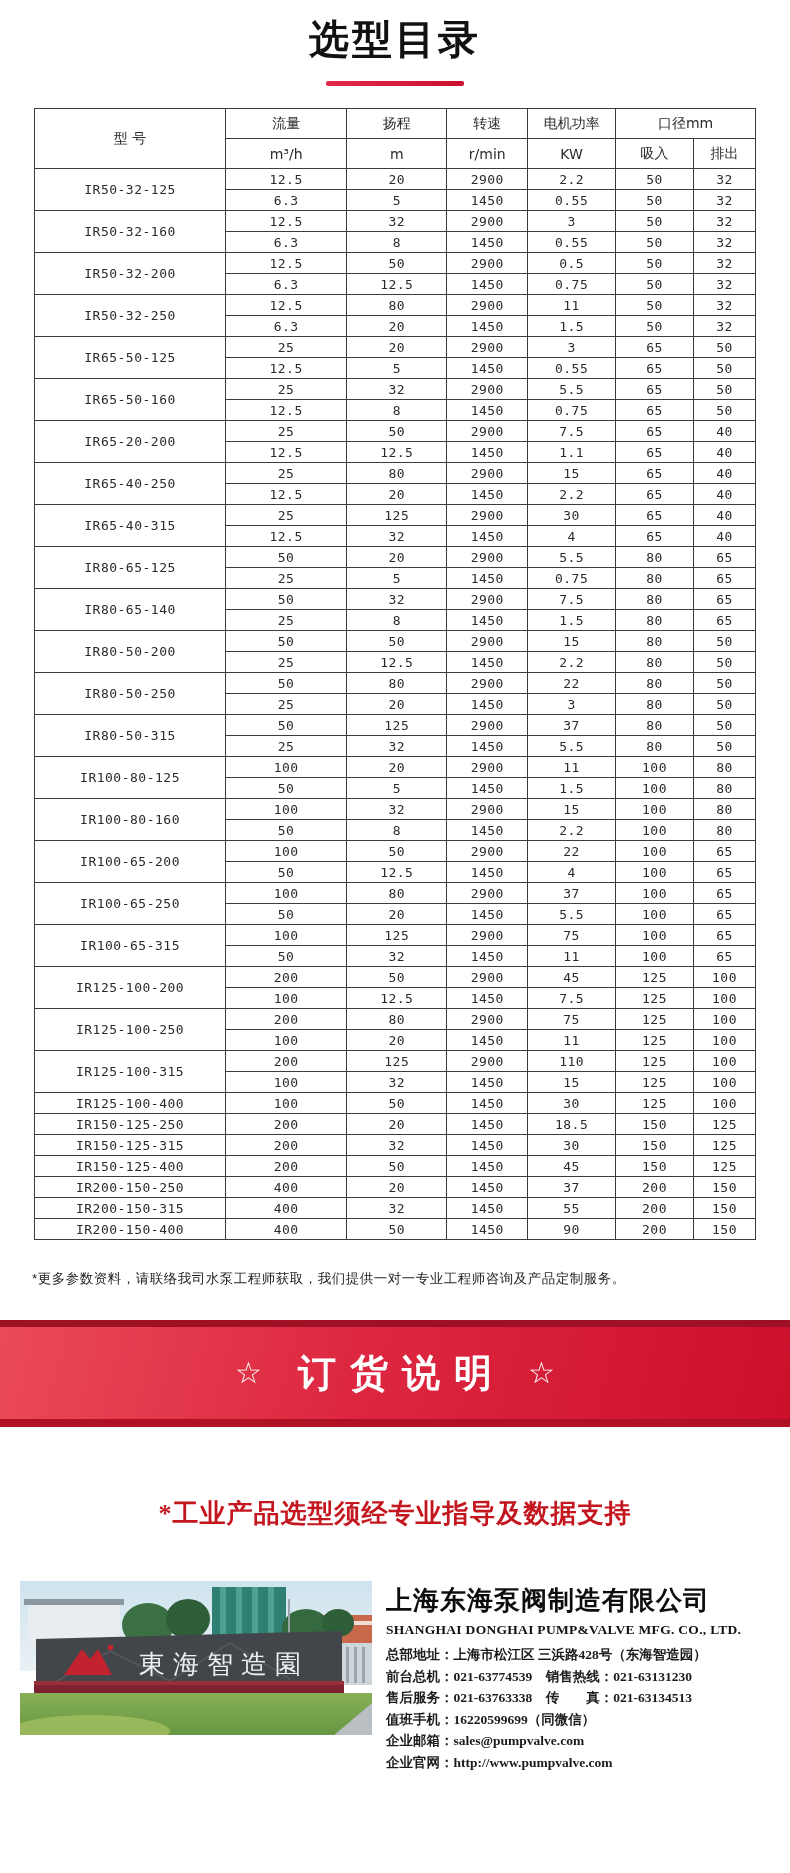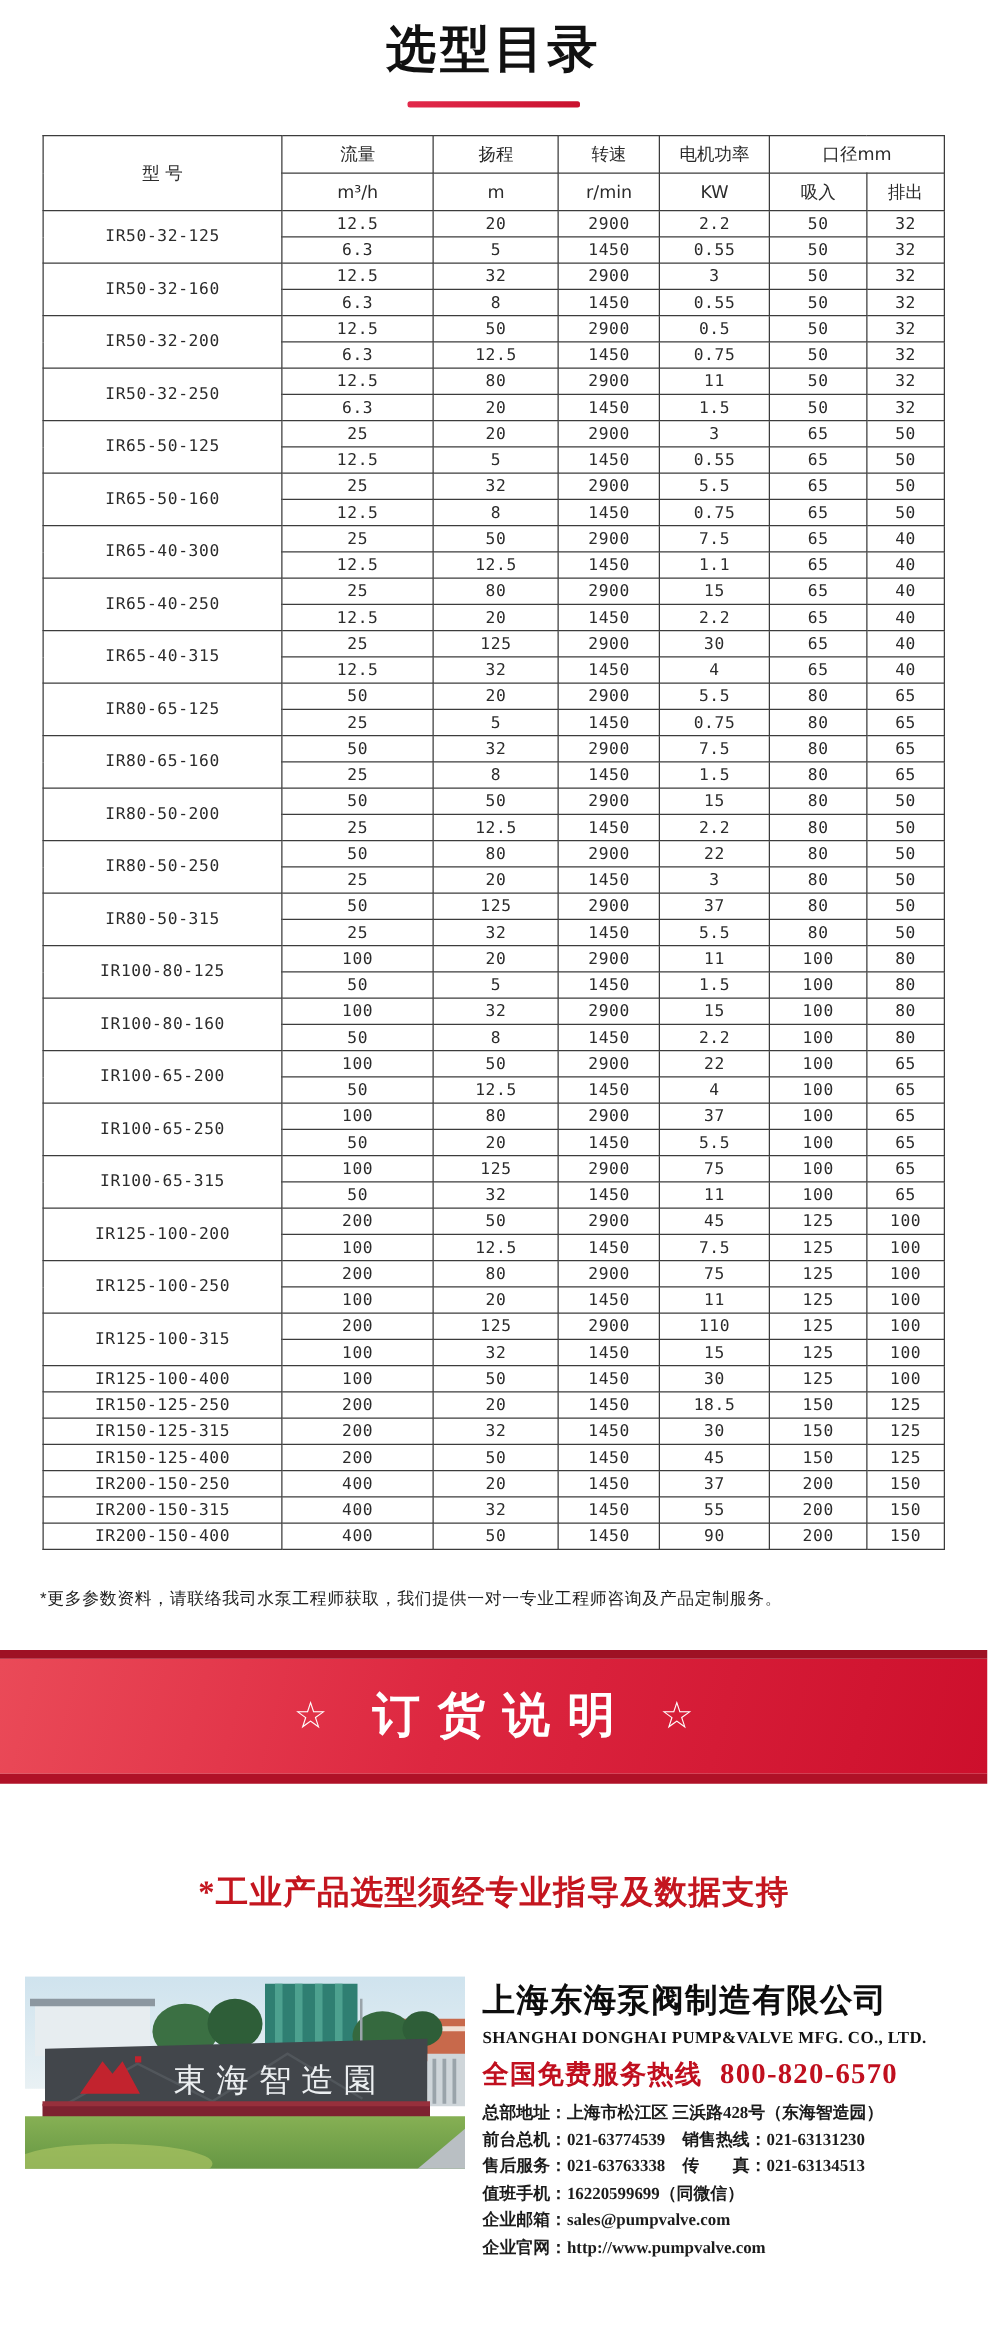--- a/index.html
+++ b/index.html
@@ -288,21 +288,21 @@
         </tr>
         <tr>
           <td>12.5</td>
           <td>8</td>
           <td>1450</td>
           <td>0.75</td>
           <td>65</td>
           <td>50</td>
         </tr>
         <tr>
-          <td rowspan="2" class="model-cell">IR65-40-300</td>
+          <td rowspan="2" class="model-cell">IR65-20-200</td>
           <td>25</td>
           <td>50</td>
           <td>2900</td>
           <td>7.5</td>
           <td>65</td>
           <td>40</td>
         </tr>
         <tr>
           <td>12.5</td>
           <td>12.5</td>
@@ -356,21 +356,21 @@
         </tr>
         <tr>
           <td>25</td>
           <td>5</td>
           <td>1450</td>
           <td>0.75</td>
           <td>80</td>
           <td>65</td>
         </tr>
         <tr>
-          <td rowspan="2" class="model-cell">IR80-65-160</td>
+          <td rowspan="2" class="model-cell">IR80-65-140</td>
           <td>50</td>
           <td>32</td>
           <td>2900</td>
           <td>7.5</td>
           <td>80</td>
           <td>65</td>
         </tr>
         <tr>
           <td>25</td>
           <td>8</td>
@@ -686,24 +686,20 @@
         <rect x="14" y="100" width="310" height="4" fill="#97303c"></rect>
         <rect x="0" y="112" width="352" height="54" fill="url(#lawn)"></rect>
         <ellipse cx="70" cy="150" rx="80" ry="16" fill="#a9c363" opacity="0.7"></ellipse>
         <polygon points="300,166 352,122 352,166" fill="#b9bfc3"></polygon>
       </svg>
     </div>
 
     <div class="company-info">
       <div class="company-name-cn">上海东海泵阀制造有限公司</div>
       <div class="company-name-en">SHANGHAI DONGHAI PUMP&amp;VALVE MFG. CO., LTD.</div>
-      <div class="hotline">
-        <span class="hotline-label">全国免费服务热线</span>
-        <span class="hotline-number">800-820-6570</span>
-      </div>
       <div class="contacts" id="contacts">
           <p>总部地址：上海市松江区 三浜路428号（东海智造园）</p>
           <p>前台总机：021-63774539　销售热线：021-63131230</p>
           <p>售后服务：021-63763338　传　　真：021-63134513</p>
           <p>值班手机：16220599699（同微信）</p>
           <p>企业邮箱：sales@pumpvalve.com</p>
           <p>企业官网：http://www.pumpvalve.com</p>
         </div>
     </div>
 

